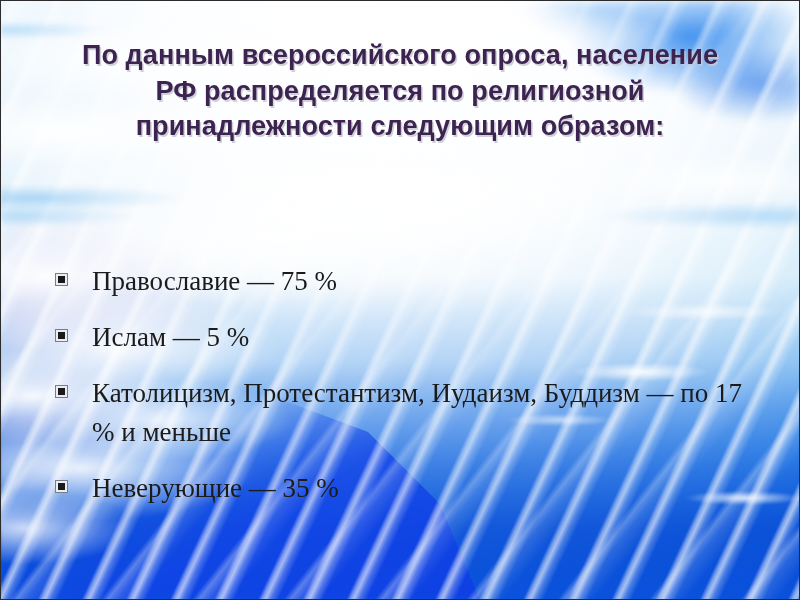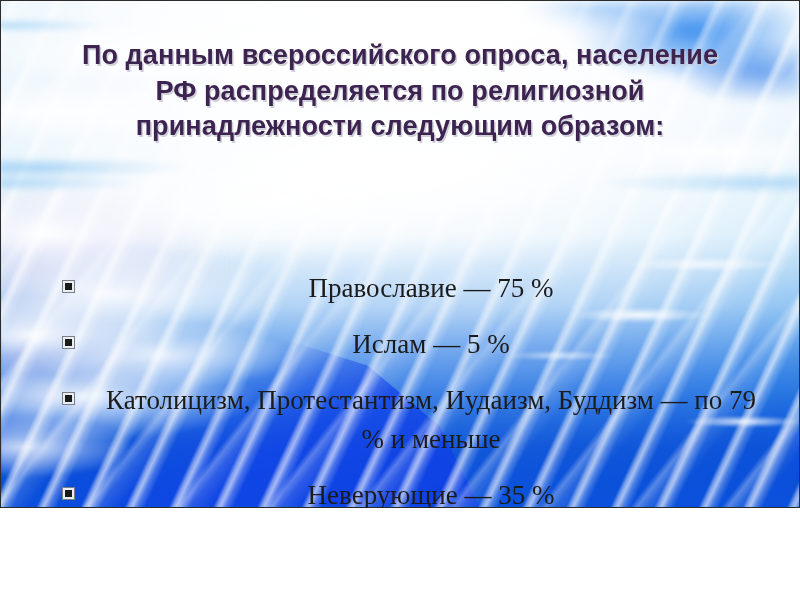--- a/index.html
+++ b/index.html
@@ -10,21 +10,21 @@
     width: 800px;
     height: 600px;
     overflow: hidden;
     font-family: "Liberation Sans", sans-serif;
     background: #ffffff;
   }
 
   #slide {
     position: relative;
     width: 800px;
-    height: 508px;
+    height: 600px;
     overflow: hidden;
     background: #f97316;
   }
 
   
   .bg-layer {
     position: absolute;
     inset: 0;
     pointer-events: none;
   }
@@ -194,23 +194,22 @@
     letter-spacing: 0.1px;
     text-shadow: 1.5px 1.5px 0 rgba(200,200,210,0.85);
   }
 
   #bullet-list {
     position: absolute;
     left: 52px;
     top: 258px;
     width: 700px;
     list-style: none;
-    margin: 11px;
+    margin: 4px;
     padding: 0;
-    text-align: center;
   }
 
   .bullet-row {
     display: flex;
     align-items: flex-start;
     margin-bottom: 17px;
   }
 
   .bullet-marker {
     flex: 0 0 auto;
@@ -263,21 +262,21 @@
         <span class="bullet-text">Православие — 75 %</span>
       </li>
 
       <li class="bullet-row">
         <span class="bullet-marker"></span>
         <span class="bullet-text">Ислам — 5 %</span>
       </li>
 
       <li class="bullet-row">
         <span class="bullet-marker"></span>
-        <span class="bullet-text">Католицизм, Протестантизм, Иудаизм, Буддизм — по 79 % и меньше</span>
+        <span class="bullet-text">Католицизм, Протестантизм, Иудаизм, Буддизм — по 17 % и меньше</span>
       </li>
 
       <li class="bullet-row">
         <span class="bullet-marker"></span>
         <span class="bullet-text">Неверующие — 35 %</span>
       </li>
 
     </ul>
   </div>
 </div>

